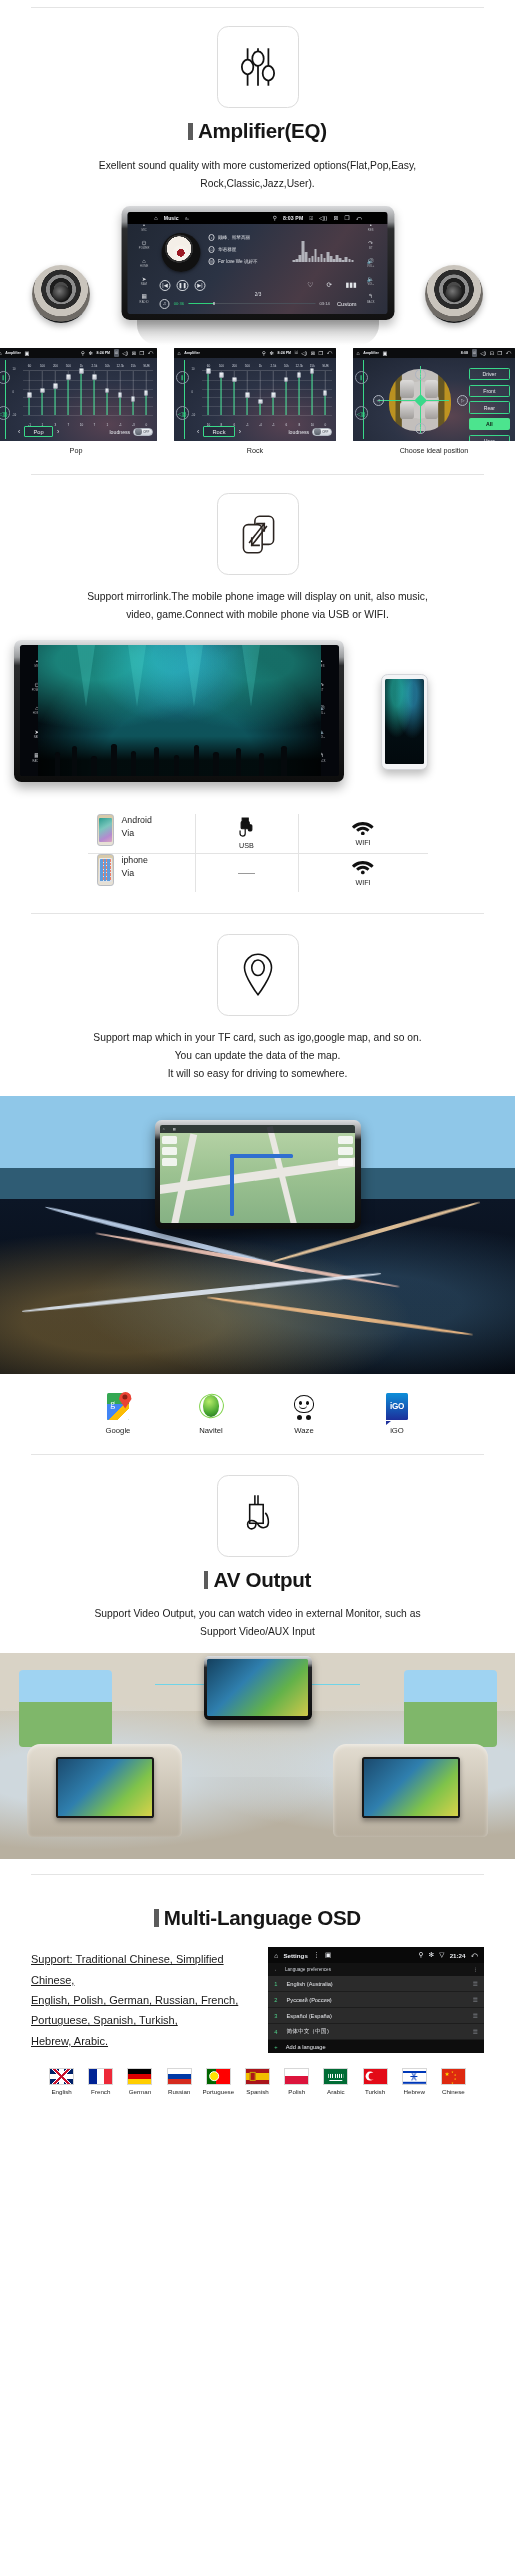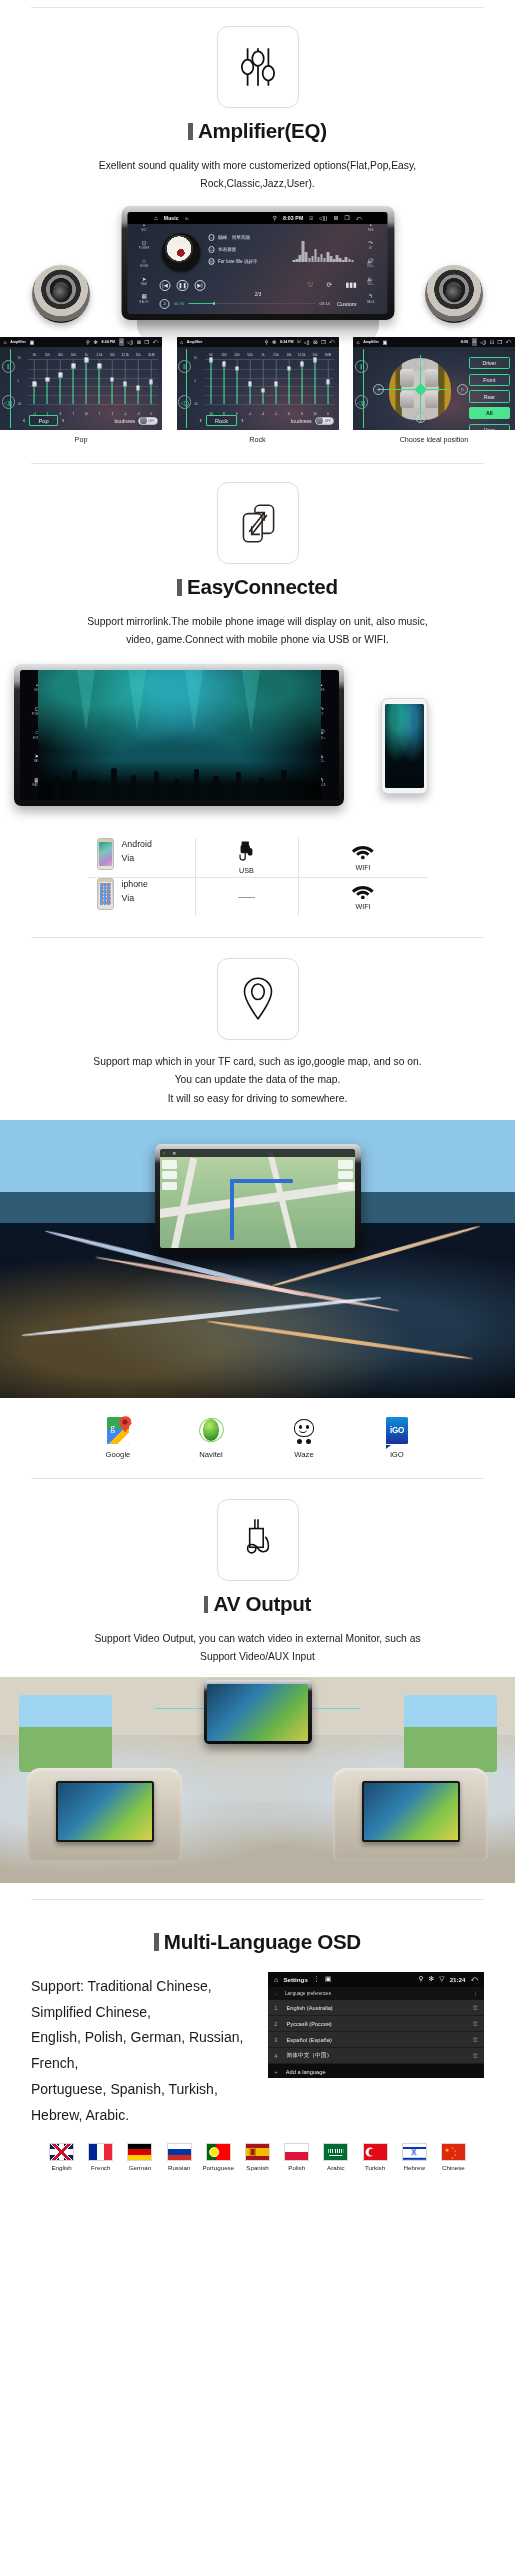--- a/index.html
+++ b/index.html
@@ -154,21 +154,21 @@
   .custom { color: #eceef2; font-size: 5.7px; margin-left: 3.1px; }
 
   .reflect {
     position: absolute; left: 50%; transform: translateX(-50%);
     top: 114px; width: 242px; height: 25px;
     background: linear-gradient(rgba(60,60,60,.35), rgba(255,255,255,0));
     border-radius: 0 0 20.6px 20.6px; filter: blur(0.5px);
   }
 
   
-  .shots { display: flex; gap: 7px; justify-content: space-between; margin-top: 2px; }
+  .shots { display: flex; gap: 17px; justify-content: flex-end; margin-top: 13px; }
   .shot-wrap { width: 162px; }
   .shot {
     width: 162px; height: 93px; border-radius: 1px; overflow: hidden;
     position: relative; background: #1a1f29;
   }
   .shot-cap { text-align: center; font-size: 7.2px; color: #222; margin-top: 5.2px; }
 
   .eq-status {
     height: 9.3px; background: #0b0c0e; display: flex; align-items: center;
     gap: 3.6px; padding: 0 3.6px; color: #e8eaee; font-size: 3.6px; font-weight: 700;
@@ -450,21 +450,21 @@
     width: 108px; height: 64px; border-radius: 5.2px; padding: 3.6px;
     background: linear-gradient(#dddee0, #8e9092 12%, #242527 18%, #0d0d0d 100%);
     box-shadow: 0 4.1px 8.2px rgba(0,0,0,.4); z-index: 4;
   }
   .av-unit .s { width:100%; height:100%; border-radius:1.5px;
     background: linear-gradient(135deg,#14405e,#2f7fae 38%,#63b24a 68%,#d0c84a); }
   .guide { position:absolute; border:0.5px solid #6fd4e8; z-index:3; }
 
   
   .ml-wrap { display:flex; gap: 11.3px; padding: 0 31px; margin-top: 17.5px; align-items: flex-start; }
-  .ml-text { flex: 1; font-size: 14px; line-height: 1.85; color: #1b1b1b; padding-top: 2.1px; }
+  .ml-text { flex: 1; font-size: 11px; line-height: 1.85; color: #1b1b1b; padding-top: 2.1px; text-decoration: underline; }
   .ml-shot { width: 216px; height: 106px; background: #1b1b1b; overflow:hidden; position:relative; }
   .ml-status { height: 15.5px; background: #090909; display:flex; align-items:center; gap: 5.2px;
     padding: 0 6.2px; color:#eceef2; font-size: 6.2px; font-weight:700; }
   .ml-status .sp { flex:1; }
   .ml-status .icn { font-weight:400; font-size: 6.7px; }
   .ml-sub { height: 13.4px; background: #121212; display:flex; align-items:center;
     padding: 0 6.2px; gap: 6.2px; color:#cfd2d8; font-size: 4.6px; }
   .ml-sub .sp { flex:1; }
   .lang-item { height: 16px; background: #2b2b2b; border-bottom: 0.5px solid #1d1d1d;
     display:flex; align-items:center; padding: 0 6.2px; gap: 7.2px; color:#e8eaee; font-size: 5.7px; }
@@ -998,24 +998,20 @@
 
   <div class="feature-head" style="margin-top:18.5px">
     <div class="icon-card">
       <svg width="52" height="52" viewBox="0 0 100 100" fill="none" stroke="#2b2420" stroke-width="3">
         <rect x="44" y="16" width="36" height="54" rx="9"></rect>
         <rect x="22" y="32" width="36" height="54" rx="9" fill="#fff"></rect>
         <path d="M62 30 L34 66 M62 30 L48 30 M62 30 L62 44" stroke-width="3.2" stroke-linecap="square"></path>
         <path d="M38 72 L66 36 M38 72 L52 72 M38 72 L38 58" stroke-width="3.2" stroke-linecap="square"></path>
       </svg>
     </div>
-    <div class="feat-title">
-      <span class="title-bar"></span>
-      <span>EasyConnected</span>
-    </div>
     <div class="feat-desc">
       <div>Support mirrorlink.The mobile phone image will display on unit, also music,</div>
       <div>video, game.Connect with mobile phone via USB or WIFI.</div>
     </div>
   </div>
 
   <div class="ec-hero">
     <div class="ec-unit">
       <div class="ec-screen">
         <div class="unit-side l">

